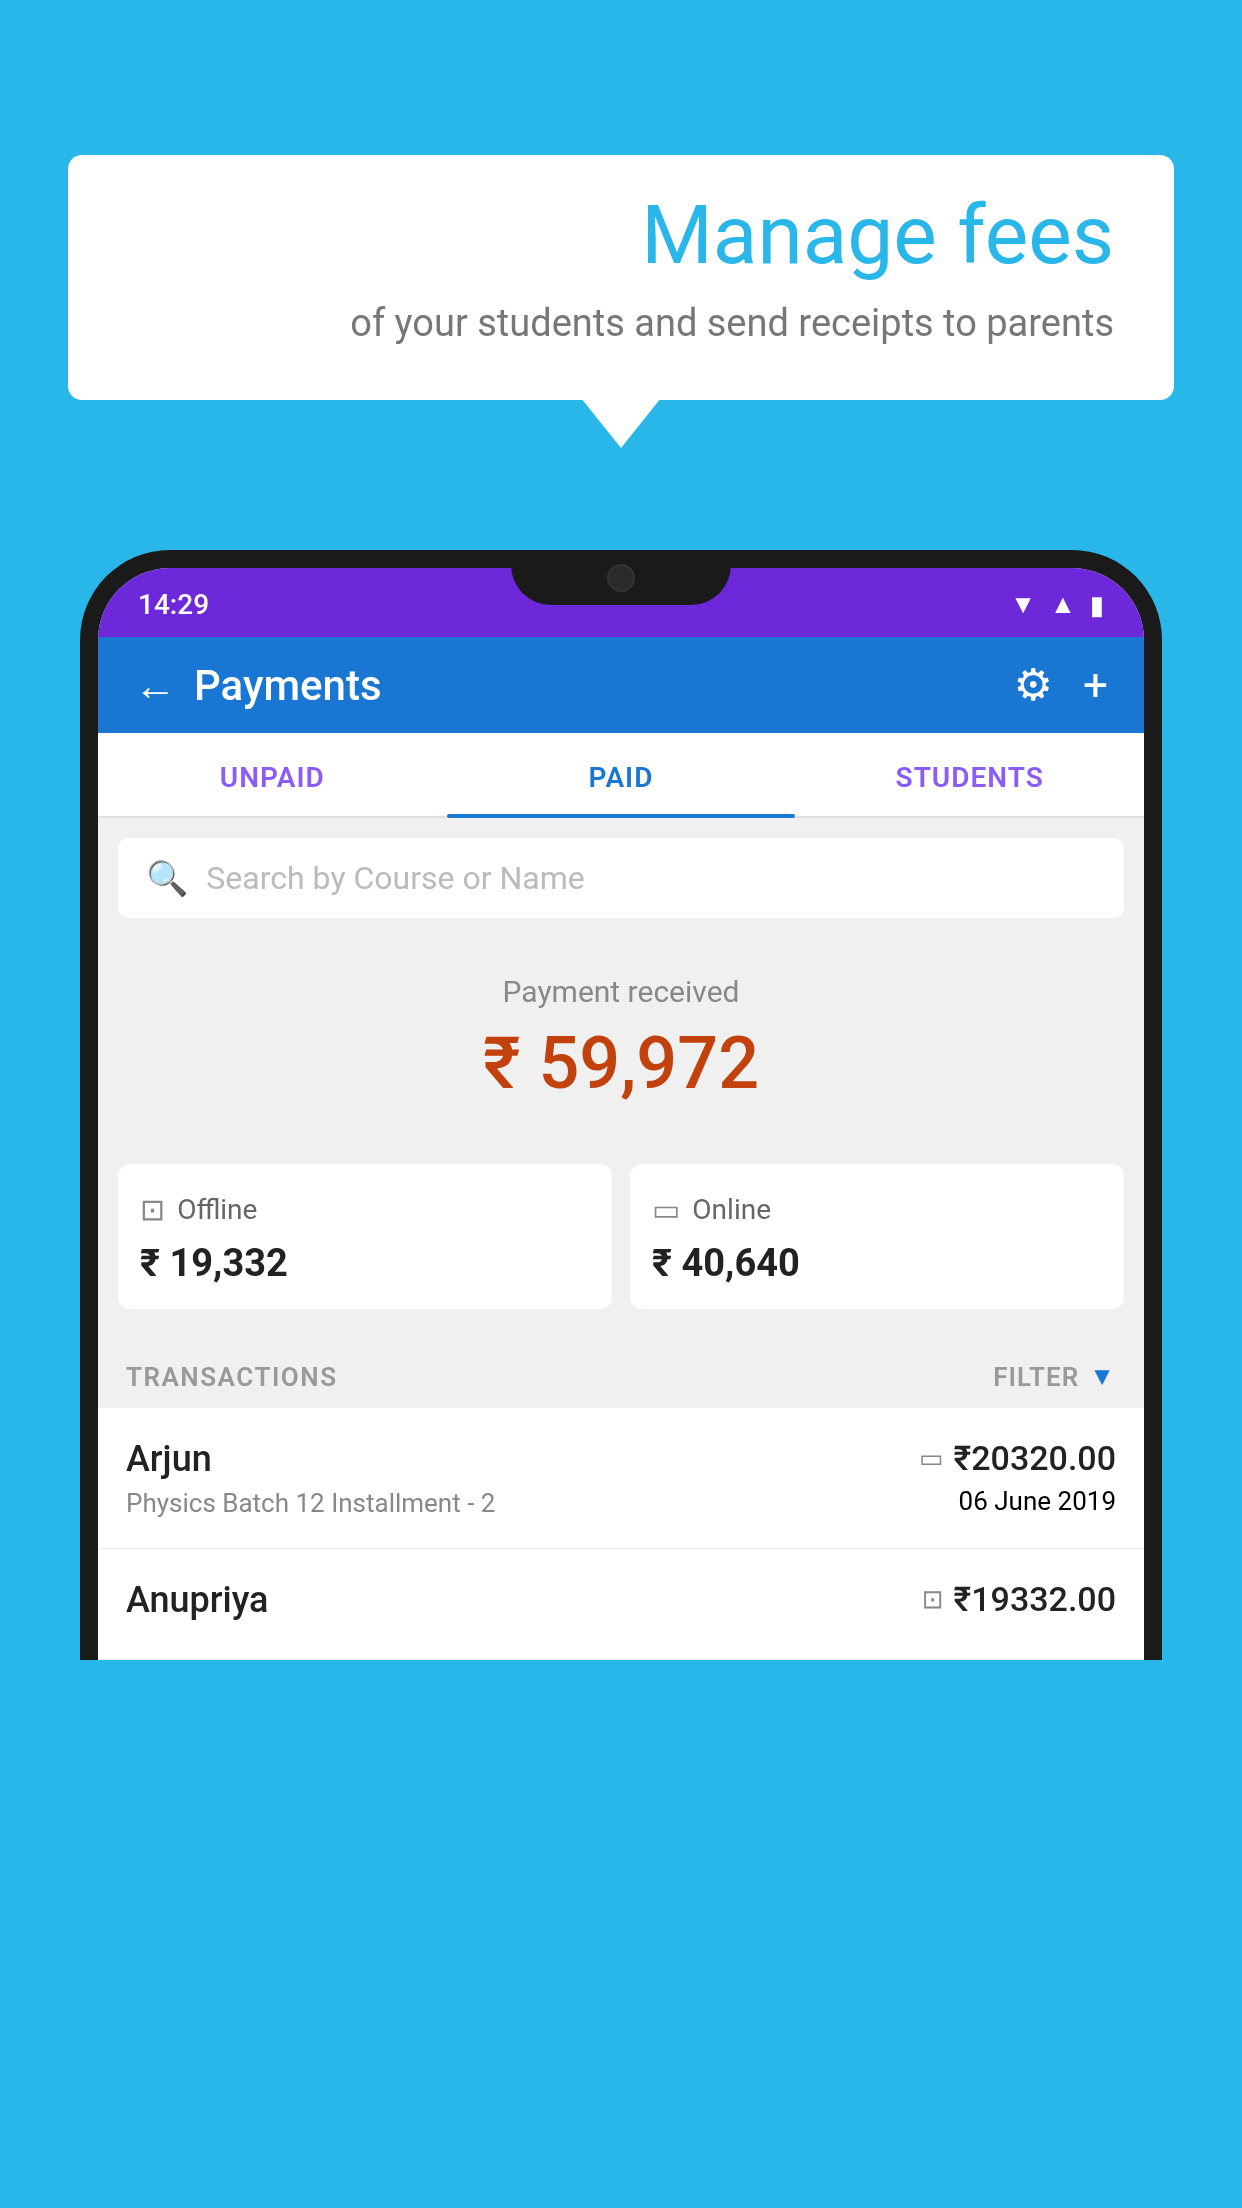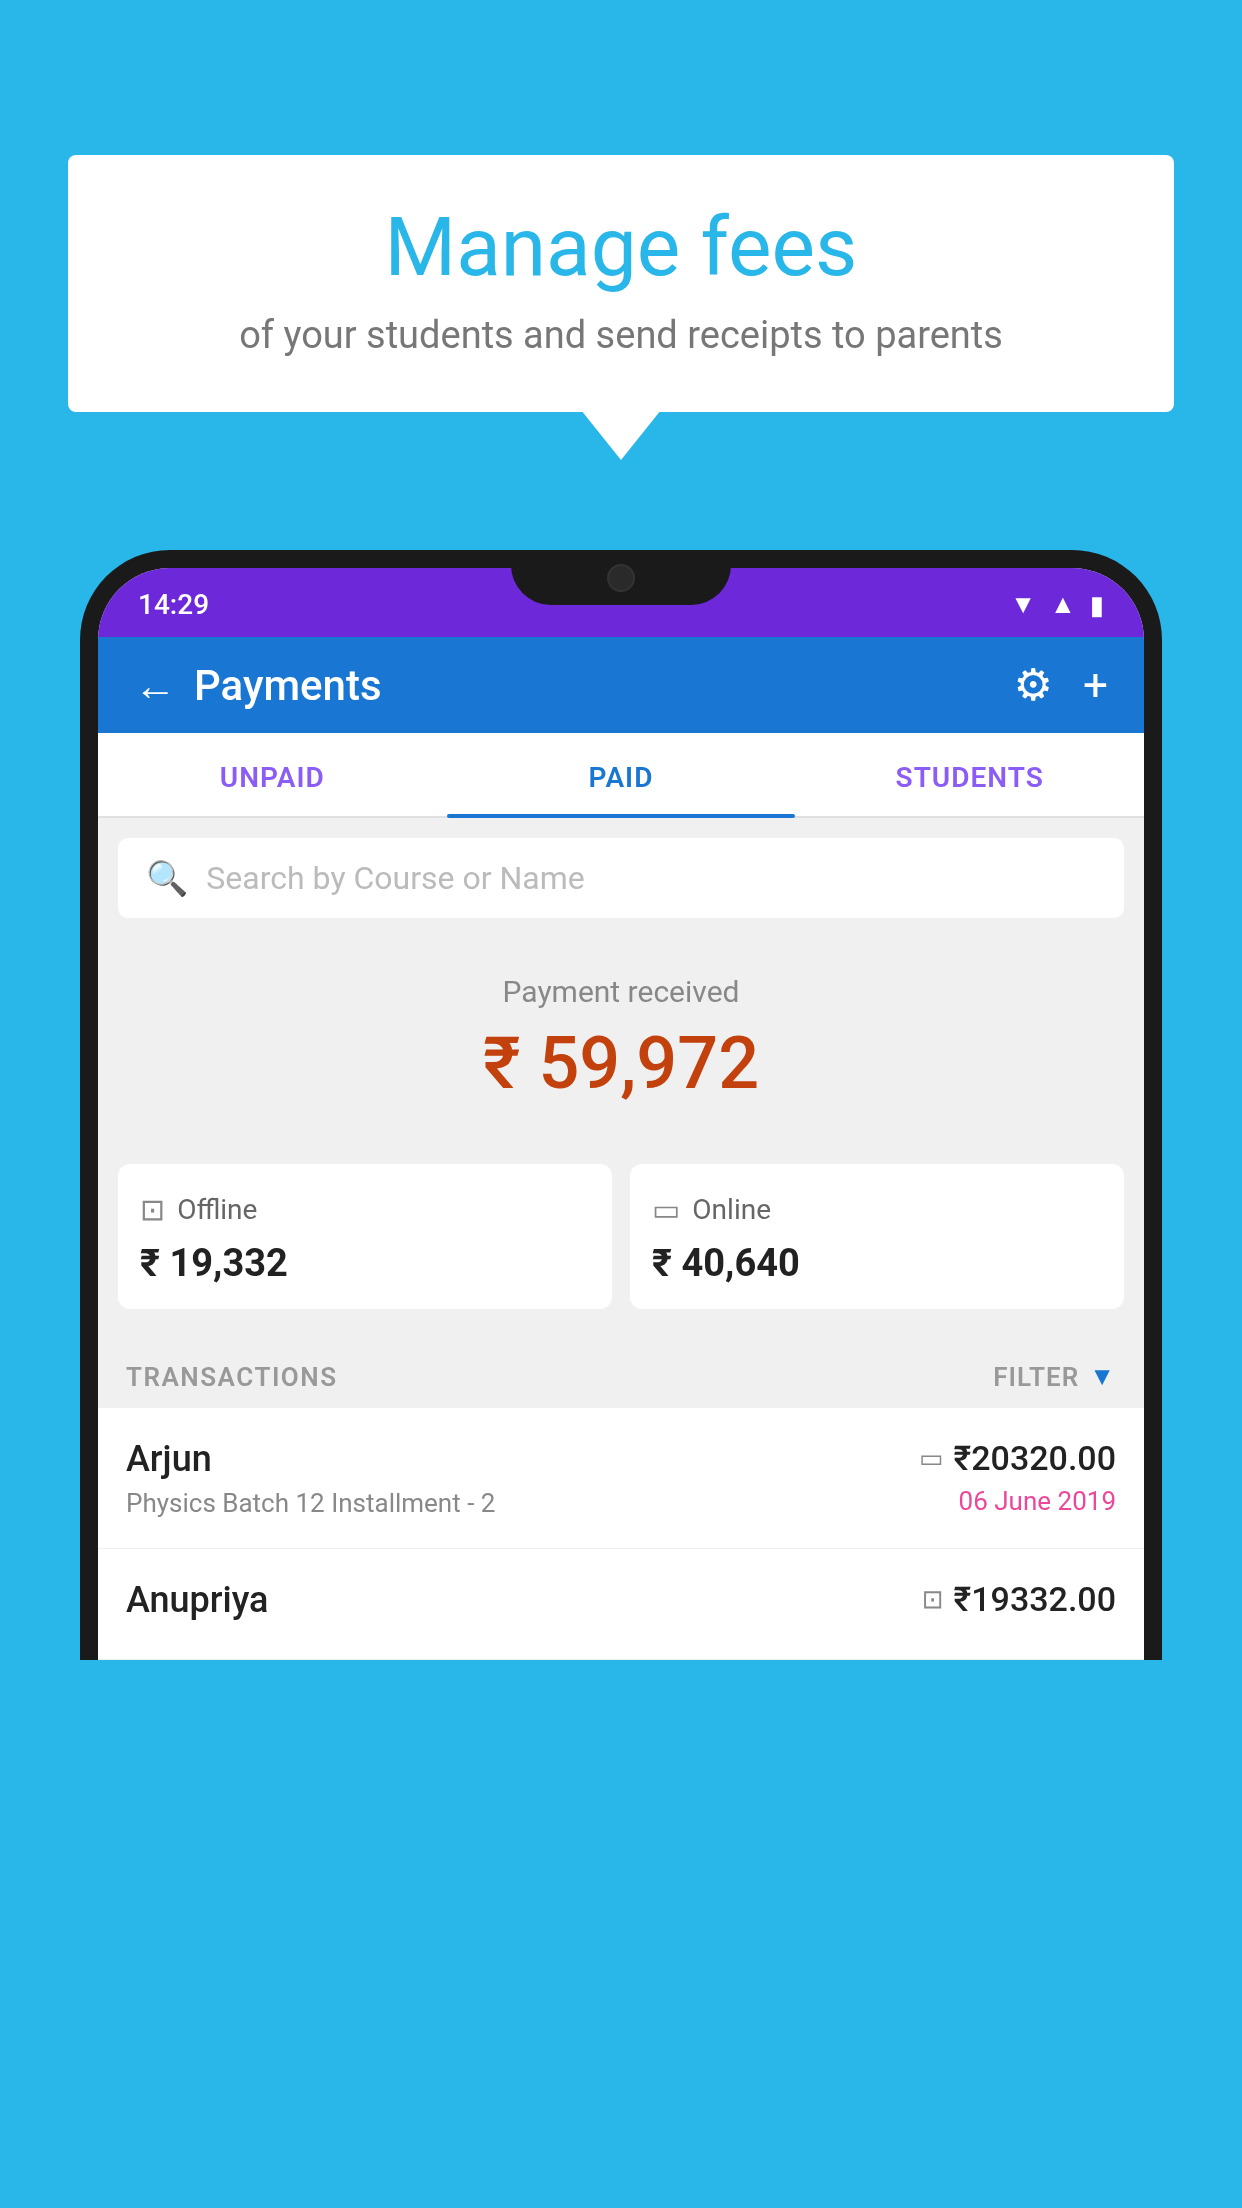--- a/index.html
+++ b/index.html
@@ -14,23 +14,23 @@
 
     
     .speech-bubble-container {
       position: absolute;
       top: 155px;
       left: 68px;
       right: 68px;
     }
     .speech-bubble {
       background: white;
-      border-radius: 8px;
-      padding: 44px 60px 55px;
-      text-align: center;
+      border-radius: 14px;
+      padding: 32px 60px 55px;
+      text-align: right;
       position: relative;
     }
     .speech-bubble::after {
       content: '';
       position: absolute;
       bottom: -48px;
       left: 50%;
       transform: translateX(-50%);
       width: 0;
       height: 0;
@@ -316,21 +316,21 @@
       font-size: 26px;
       color: #888;
     }
     .transaction-amount {
       font-size: 34px;
       color: #222;
       font-weight: 500;
     }
     .transaction-date {
       font-size: 26px;
-      color: #ec4899;
+      color: #000000;
     }
   </style>
 </head>
 <body>
 
 <div class="speech-bubble-container">
   <div class="speech-bubble">
     <div class="bubble-title">Manage fees</div>
     <div class="bubble-subtitle">of your students and send receipts to parents</div>
   </div>

